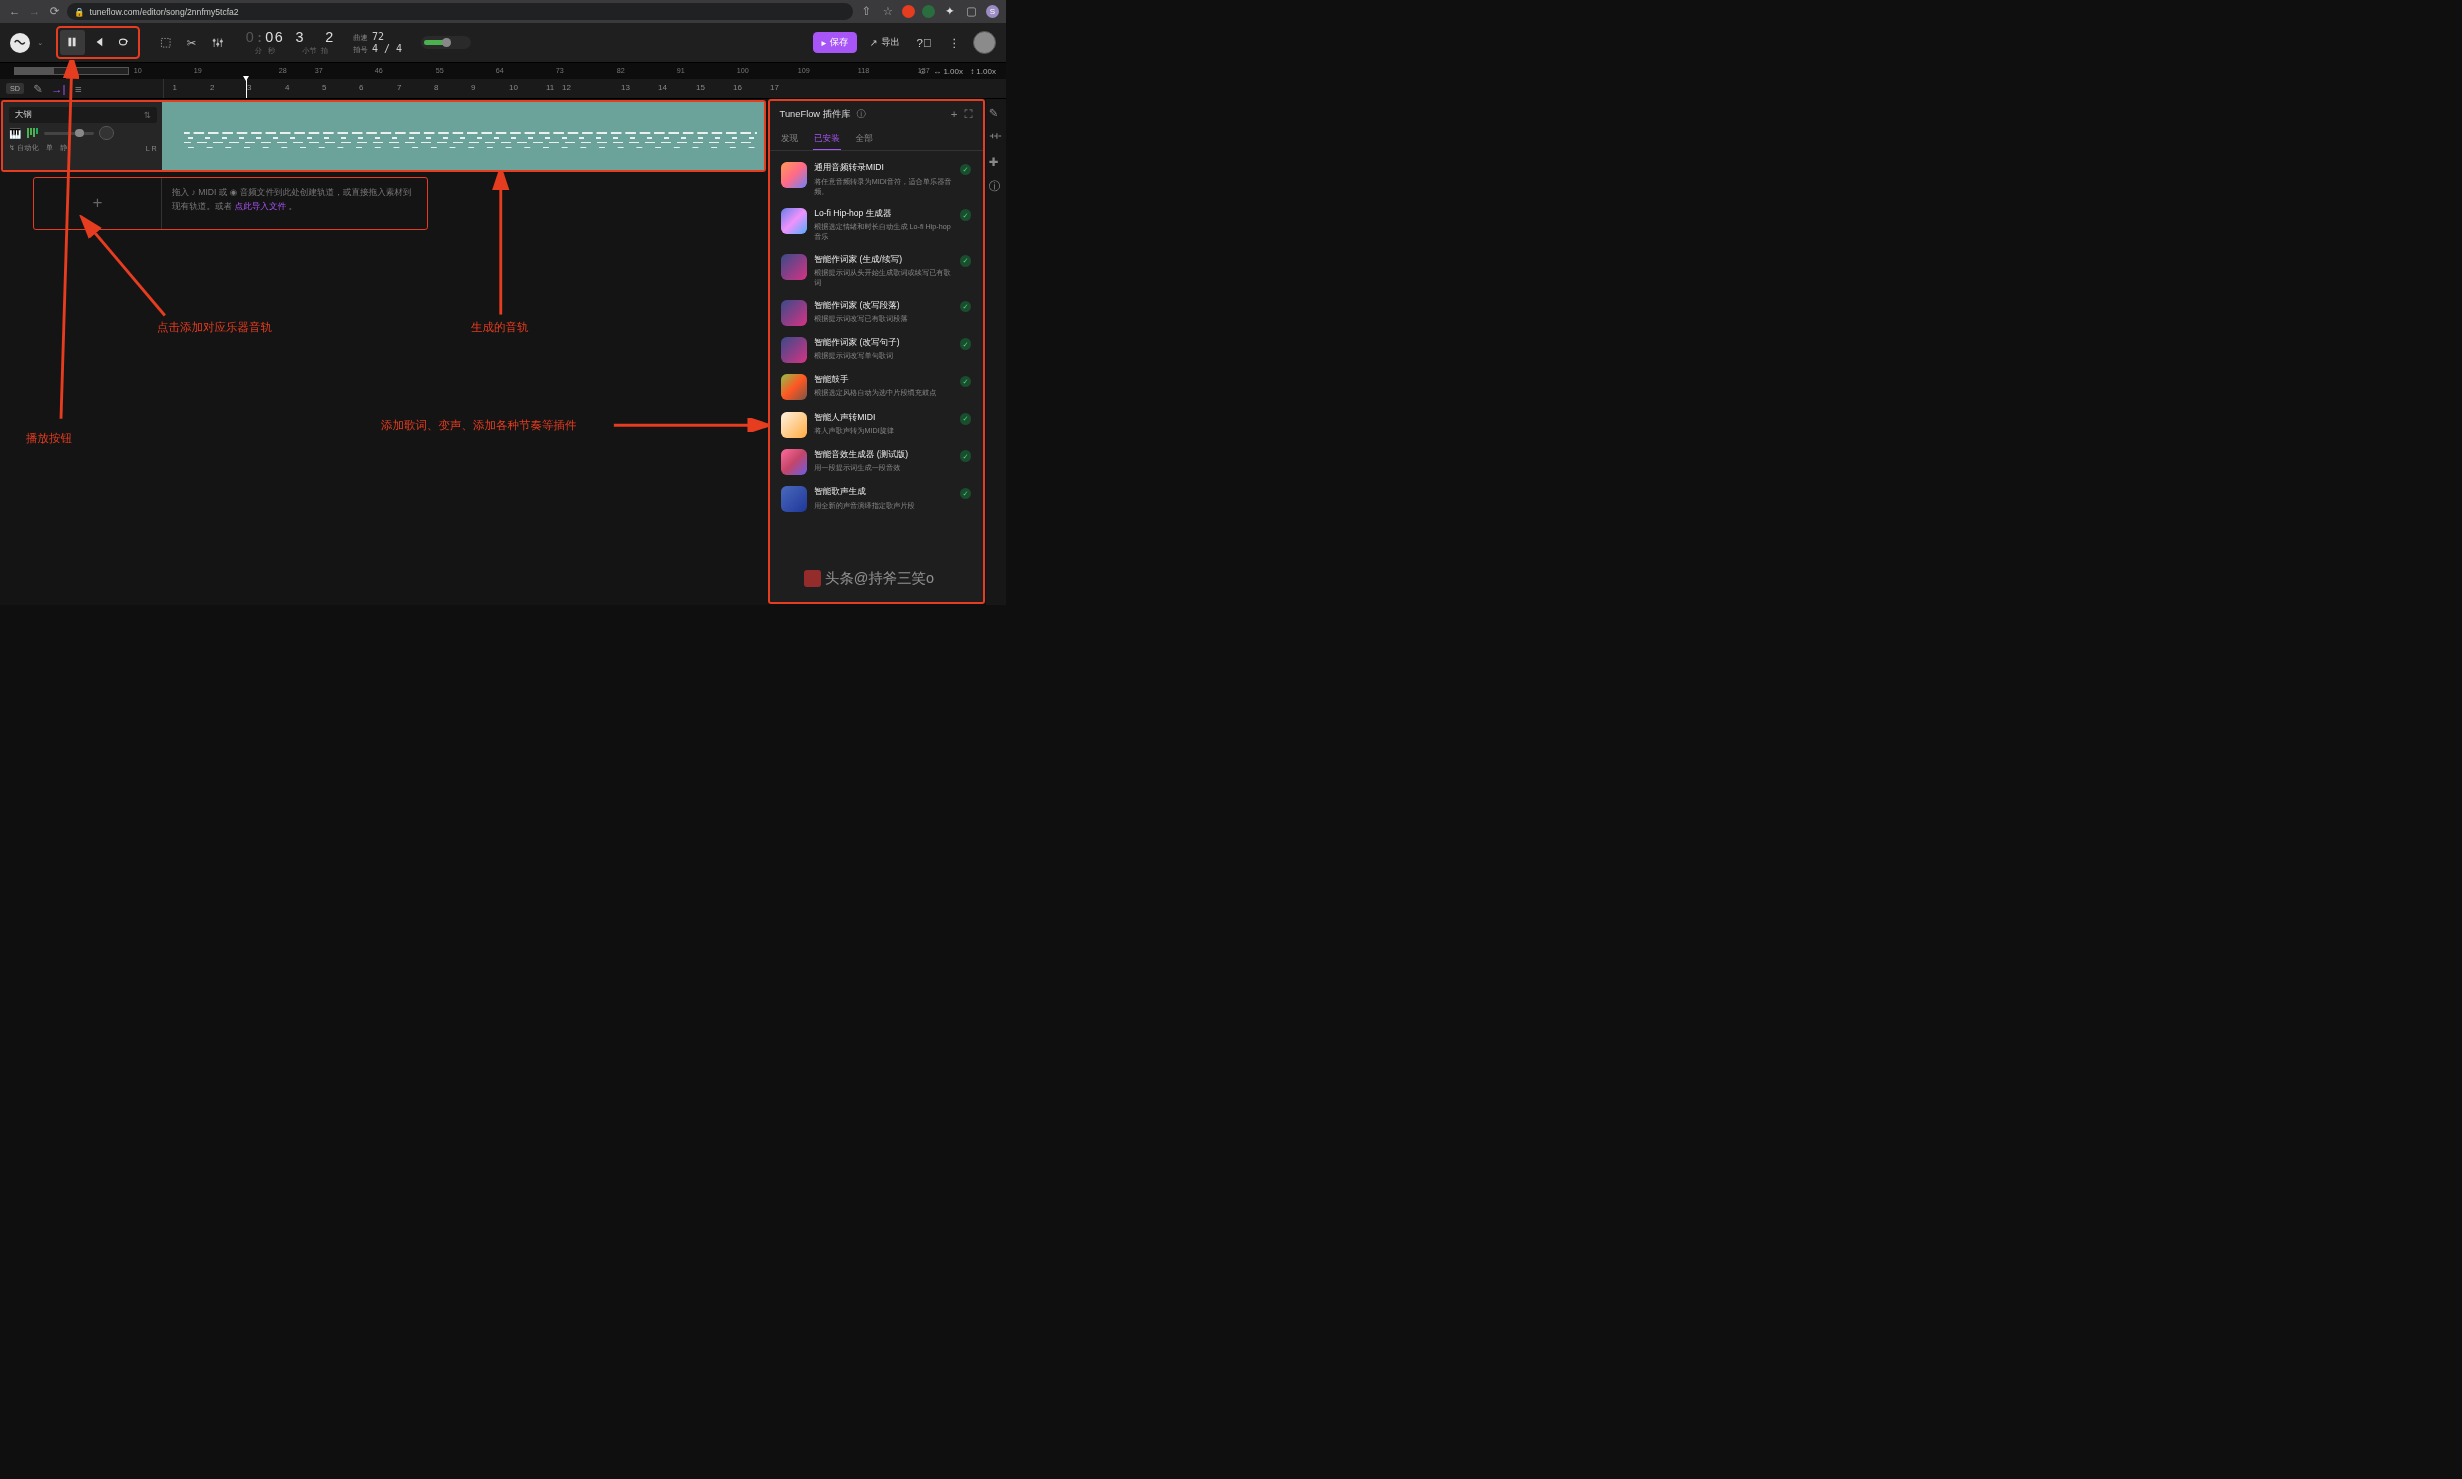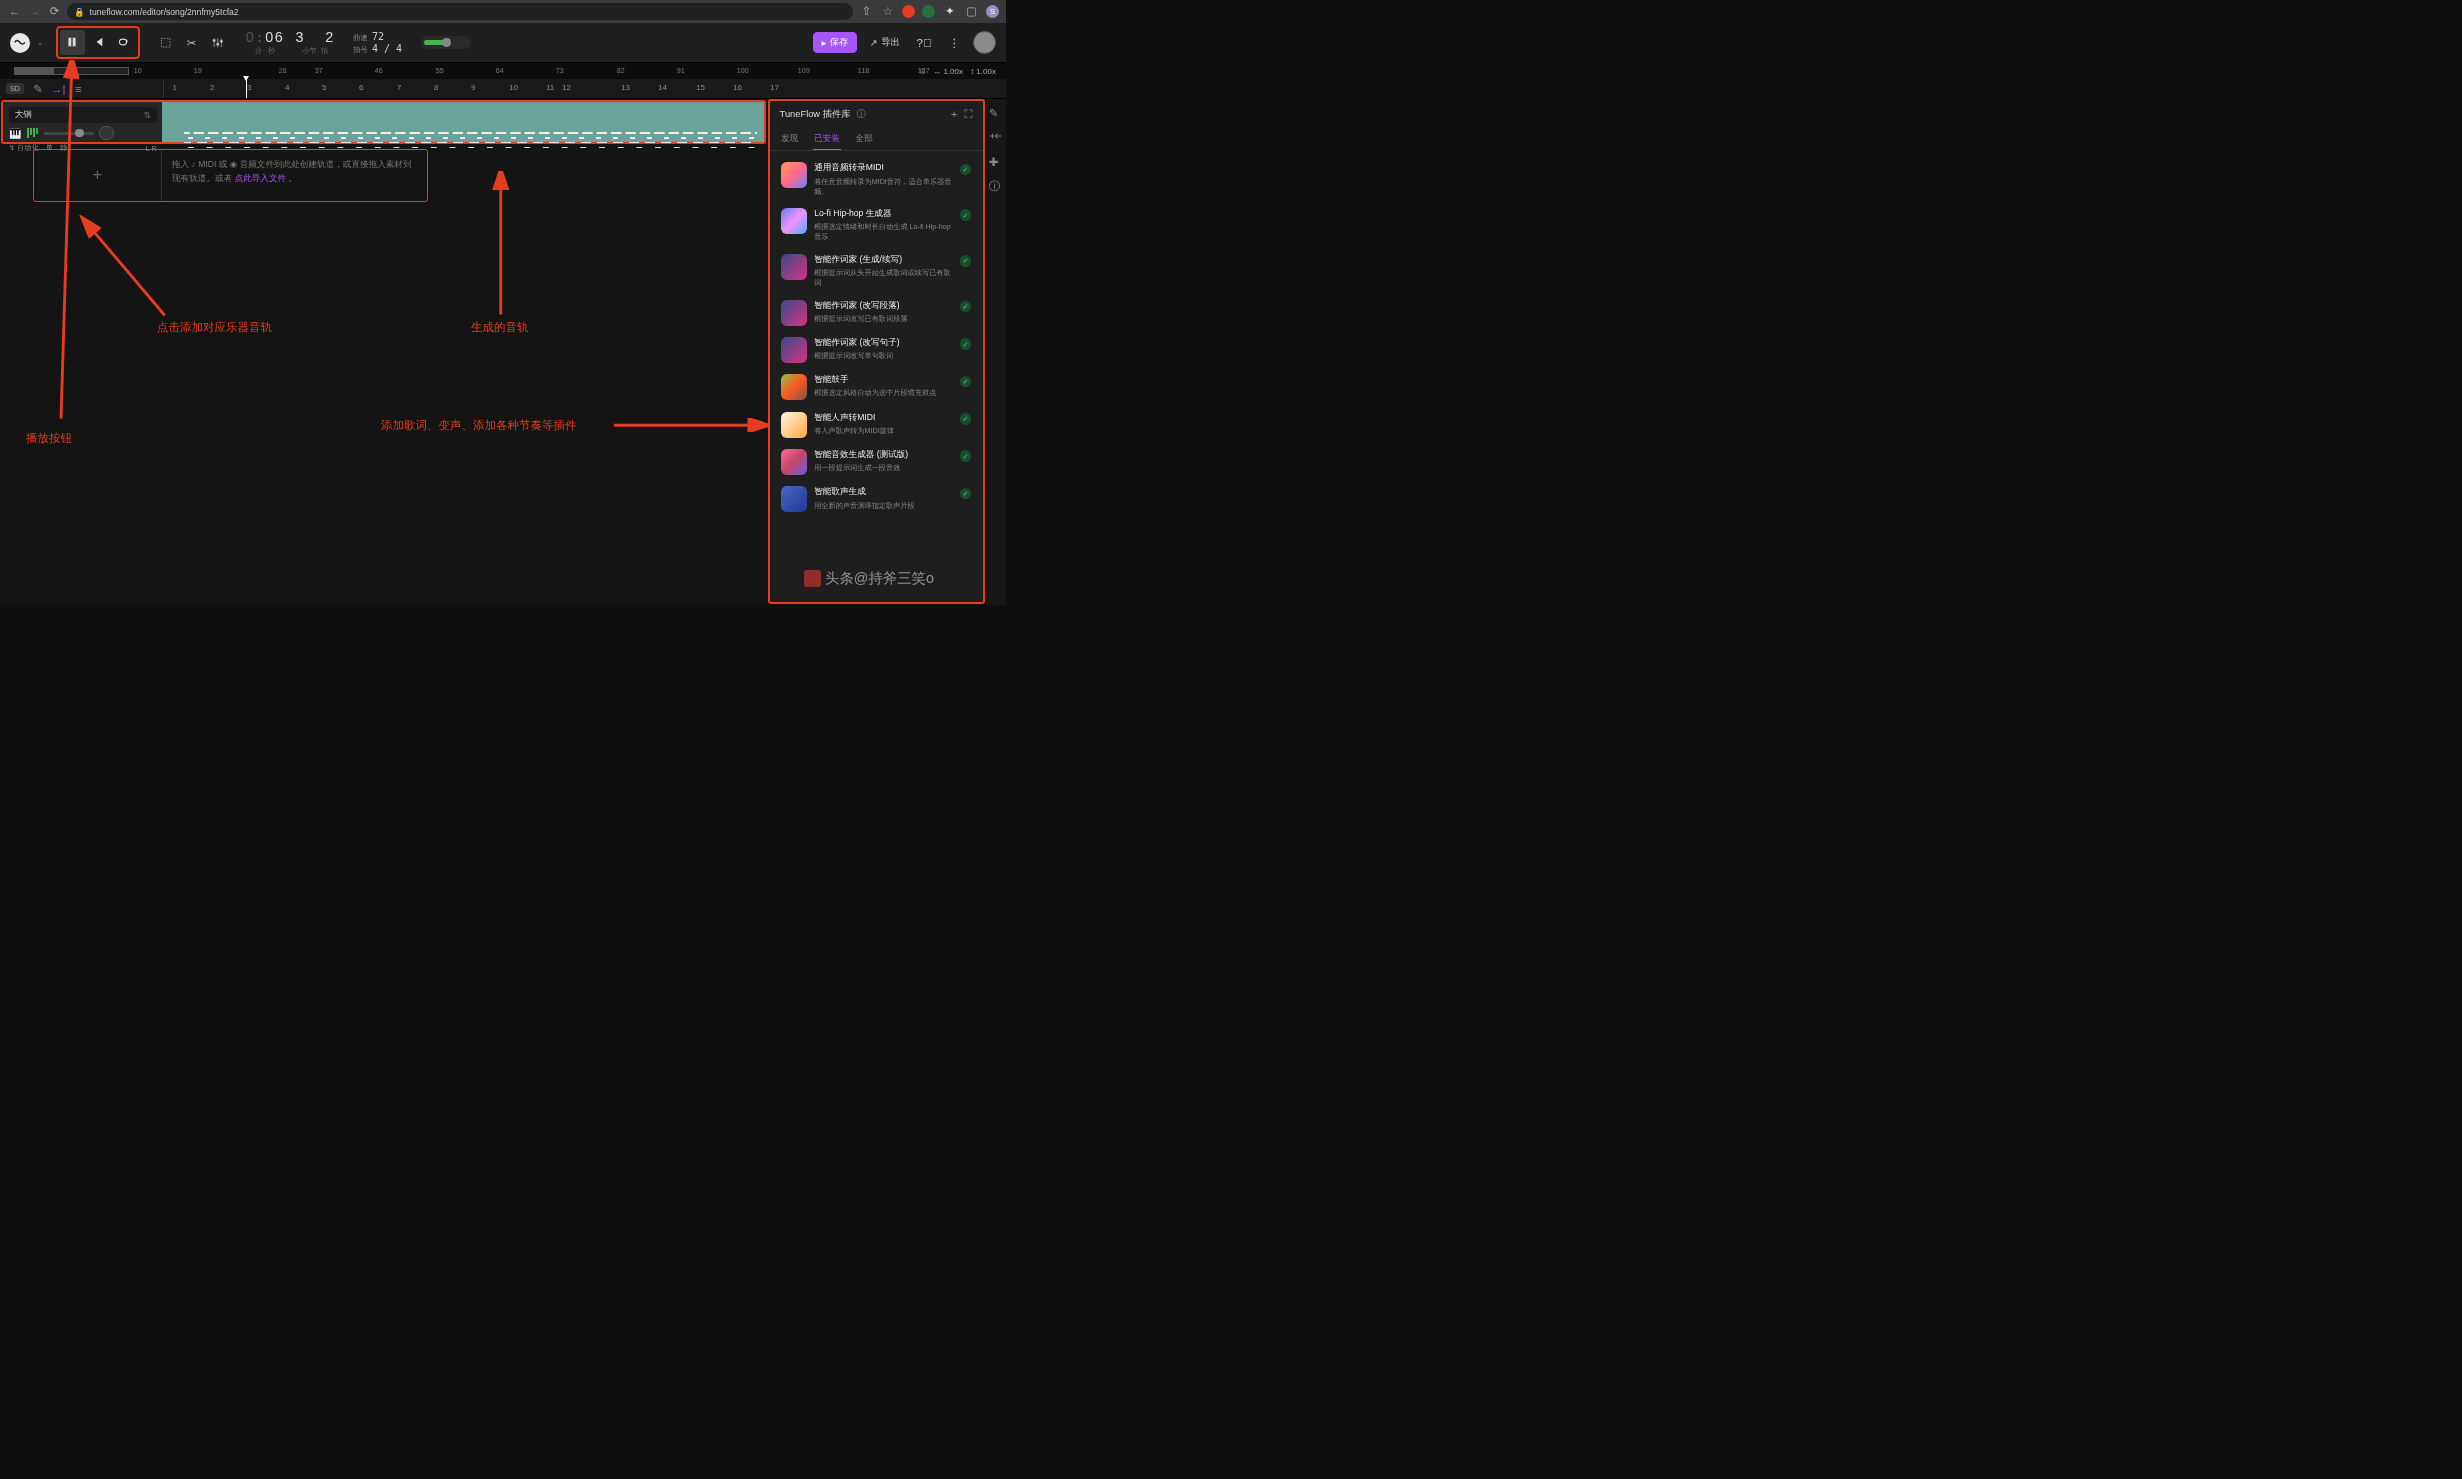--- a/index.html
+++ b/index.html
@@ -41,21 +41,21 @@
 .ruler-row{height:20px;background:#1a1a1a;display:flex;border-bottom:0.7px solid #000}
 .ruler-left{width:164px;display:flex;align-items:center;gap:7.2px;padding:0 5.7px;border-right:0.7px solid #333}
 .ruler-btn{padding:1.4px 4.3px;background:#333;border-radius:2.2px;font-size:7.2px;color:#aaa;cursor:pointer}
 .ruler-ico{width:13px;height:13px;color:#888;cursor:pointer;display:flex;align-items:center;justify-content:center}
 .ruler-main{flex:1;position:relative;font-size:8px;color:#888}
 .ruler-main span{position:absolute;top:4.3px}
 .playhead{position:absolute;top:0;bottom:0;width:0.7px;background:#fff;left:244px;z-index:5}
 .playhead::before{content:"";position:absolute;top:-2.9px;left:-2.9px;width:0;height:0;border-left:3.6px solid transparent;border-right:3.6px solid transparent;border-top:5px solid #fff}
 .main-area{display:flex;height:calc(100% - 99px);position:relative}
 .tracks-col{flex:1;position:relative;background:#141414}
-.track-row{height:44px;display:flex;border:2.2px solid #e63c1f;border-radius:2.9px;margin:1.4px}
+.track-row{height:72px;display:flex;border:2.2px solid #e63c1f;border-radius:2.9px;margin:1.4px}
 .track-header{width:159px;background:#262626;padding:4.3px 5.7px;display:flex;flex-direction:column;gap:2.9px;position:relative}
 .track-name-row{display:flex;align-items:center;gap:4.3px}
 .track-select{flex:1;background:#1a1a1a;border-radius:2.9px;padding:2.2px 5.7px;font-size:8.6px;color:#ccc;display:flex;justify-content:space-between;align-items:center}
 .track-controls{display:flex;align-items:center;gap:5.7px;font-size:7.2px;color:#888}
 .track-slider{width:50px;height:2.9px;background:#444;border-radius:1.4px;position:relative}
 .track-slider::after{content:"";position:absolute;right:10px;top:-2.9px;width:8.6px;height:8.6px;background:#888;border-radius:50%}
 .track-knob{width:14.4px;height:14.4px;border-radius:50%;background:#333;border:1.4px solid #555}
 .track-meters{display:flex;gap:0.7px}
 .meter{width:2.2px;height:10px;background:#4caf50}
 .track-bottom{display:flex;gap:7.2px;font-size:7.2px;color:#888;align-items:center}

